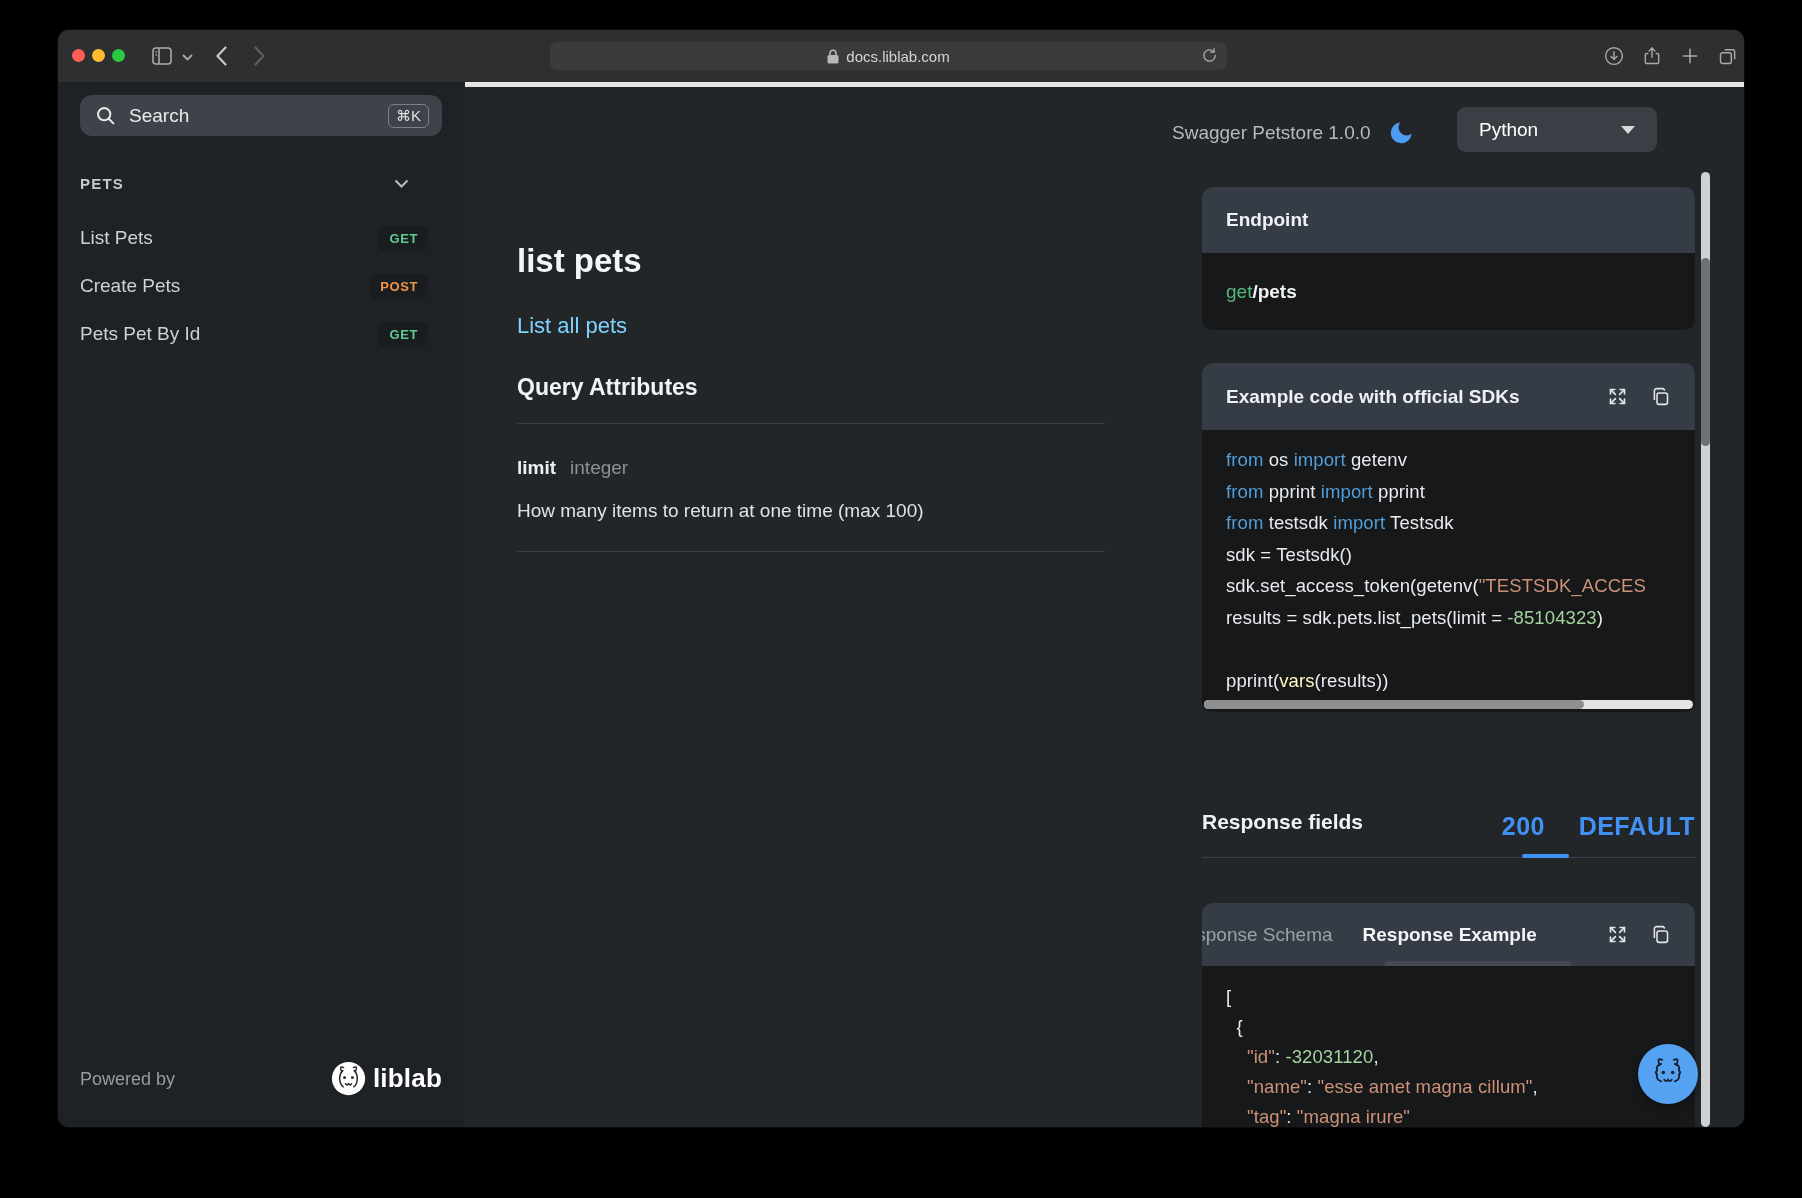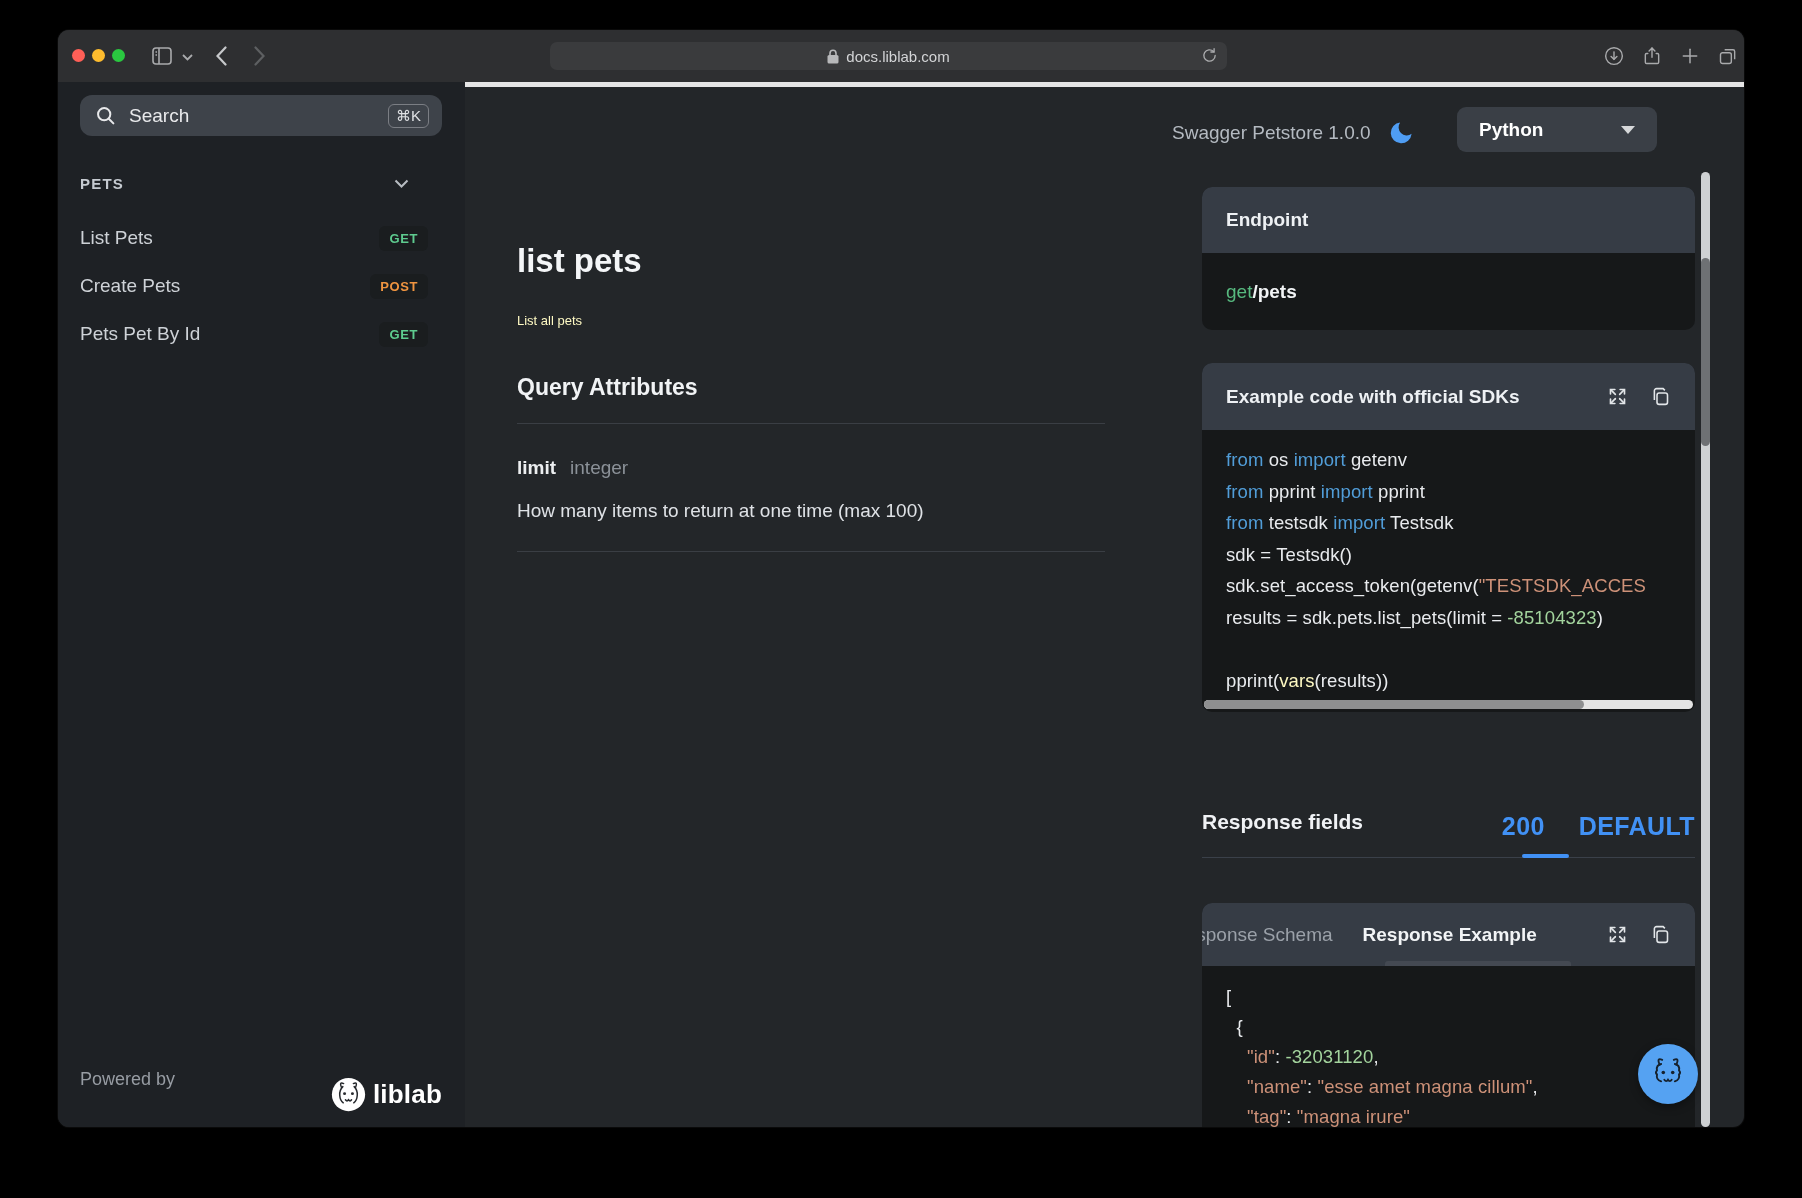--- a/index.html
+++ b/index.html
@@ -32,38 +32,38 @@
   .section-label{font-size:15px;font-weight:700;letter-spacing:1.2px;color:#c5cad0;}
   .section-row .chev{position:absolute;right:18px;color:#b7bcc2;display:flex}
   .nav-item{position:absolute;left:22px;width:362px;height:30px;display:flex;align-items:center;cursor:pointer;}
   .nav-item .label{font-size:19px;color:#ced2d7;}
   .method-badge{position:absolute;right:14px;background:#1a1d1f;border-radius:6px;font-size:13px;font-weight:700;
     letter-spacing:.6px;padding:5px 10px;}
   .method-badge.get{color:#5ecb8f}
   .method-badge.post{color:#ef9440}
   .side-footer{position:absolute;left:0;bottom:26px;width:100%;height:40px;}
   .powered{position:absolute;left:22px;top:8px;font-size:18px;color:#979ca3;}
-  .liblab-logo{position:absolute;right:23px;top:16px;display:flex;align-items:center;gap:7px;cursor:pointer;}
+  .liblab-logo{position:absolute;right:23px;top:0;display:flex;align-items:center;gap:7px;cursor:pointer;}
   .liblab-word{font-size:26px;font-weight:700;color:#fff;letter-spacing:.2px;}
   
   .main{position:absolute;left:407px;top:52px;width:737px;height:1045px;}
   .page-title{position:absolute;left:52px;top:160px;font-size:33px;font-weight:600;color:#f4f6f8;}
-  .page-desc{position:absolute;left:52px;top:231px;font-size:13px;color:#fef9c3;}
+  .page-desc{position:absolute;left:52px;top:231px;font-size:22px;color:#7dd3fc;}
   .section-heading{position:absolute;left:52px;top:292px;font-size:23px;font-weight:700;color:#f1f3f5;}
   .hr{position:absolute;left:52px;width:588px;height:1px;background:#3a3e44;}
   .attr-row{position:absolute;left:52px;top:375px;font-size:19px;}
   .attr-name{font-weight:700;color:#eceef0;}
   .attr-type{color:#8b9198;margin-left:14px;}
   .attr-desc{position:absolute;left:52px;top:418px;font-size:19px;color:#dfe2e6;}
   
   .api-title{position:absolute;left:1114px;top:92px;font-size:19px;color:#b4bac1;}
   .moon{position:absolute;left:1330px;top:89px;cursor:pointer;display:flex}
   .lang-dd{position:absolute;left:1399px;top:77px;width:200px;height:45px;background:#3a3f46;border-radius:9px;
     display:flex;align-items:center;justify-content:space-between;padding:0 22px;box-sizing:border-box;cursor:pointer;}
-  .lang-dd .lang{font-size:19px;font-weight:700;color:#fff;}
+  .lang-dd .lang{font-size:19px;font-weight:400;color:#fff;}
   .lang-dd .caret{width:0;height:0;border-left:7px solid transparent;border-right:7px solid transparent;border-top:8px solid #d6d8da;}
   
   .card{position:absolute;left:1144px;width:493px;border-radius:10px;overflow:hidden;background:#161819;}
   .card-header{background:#363c45;display:flex;align-items:center;padding:0 24px;position:relative;}
   .card-title{font-size:19px;font-weight:600;color:#eef1f4;}
   .card-icons{position:absolute;right:24px;display:flex;gap:22px;color:#e3e6e9;}
   .card-icons span{cursor:pointer;display:flex}
   .endpoint-card{top:157px;height:143px;}
   .endpoint-card .card-header{height:66px;}
   .endpoint-body{display:flex;align-items:center;height:77px;padding:0 24px;font-size:19px;}

